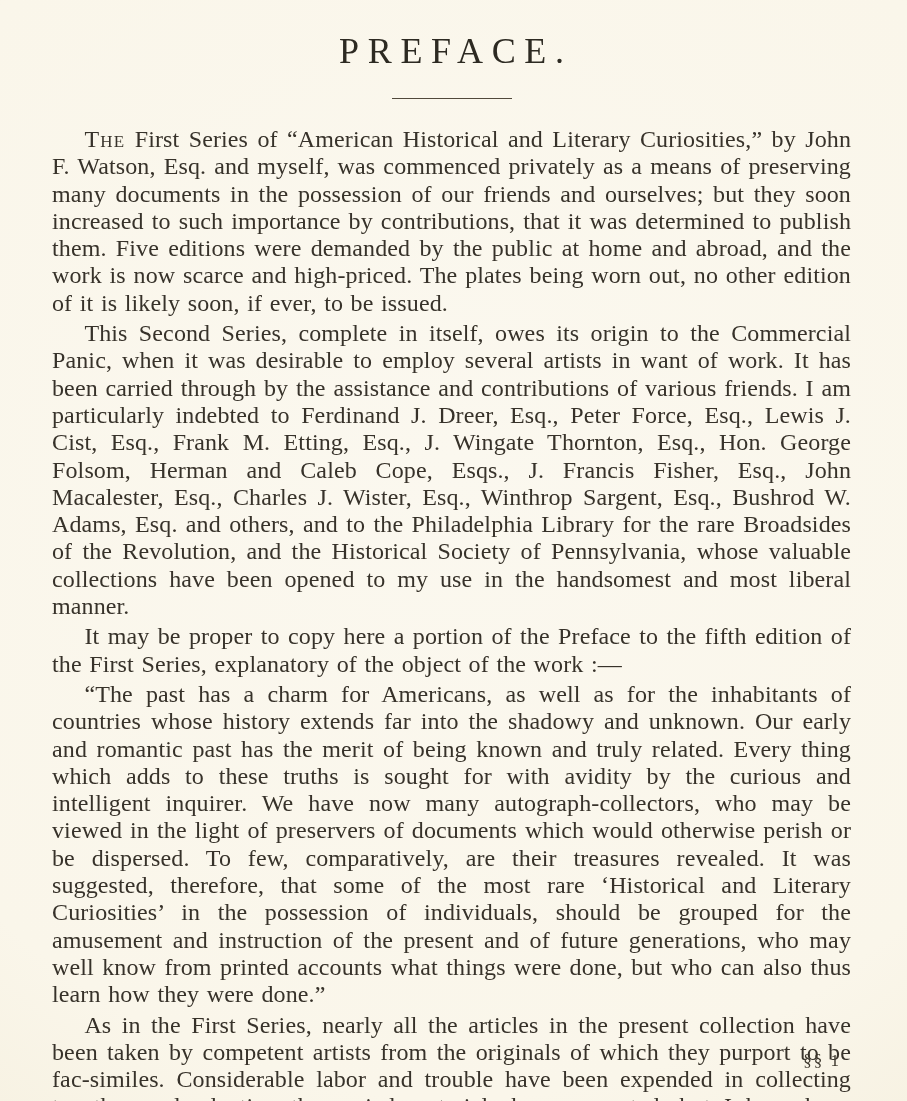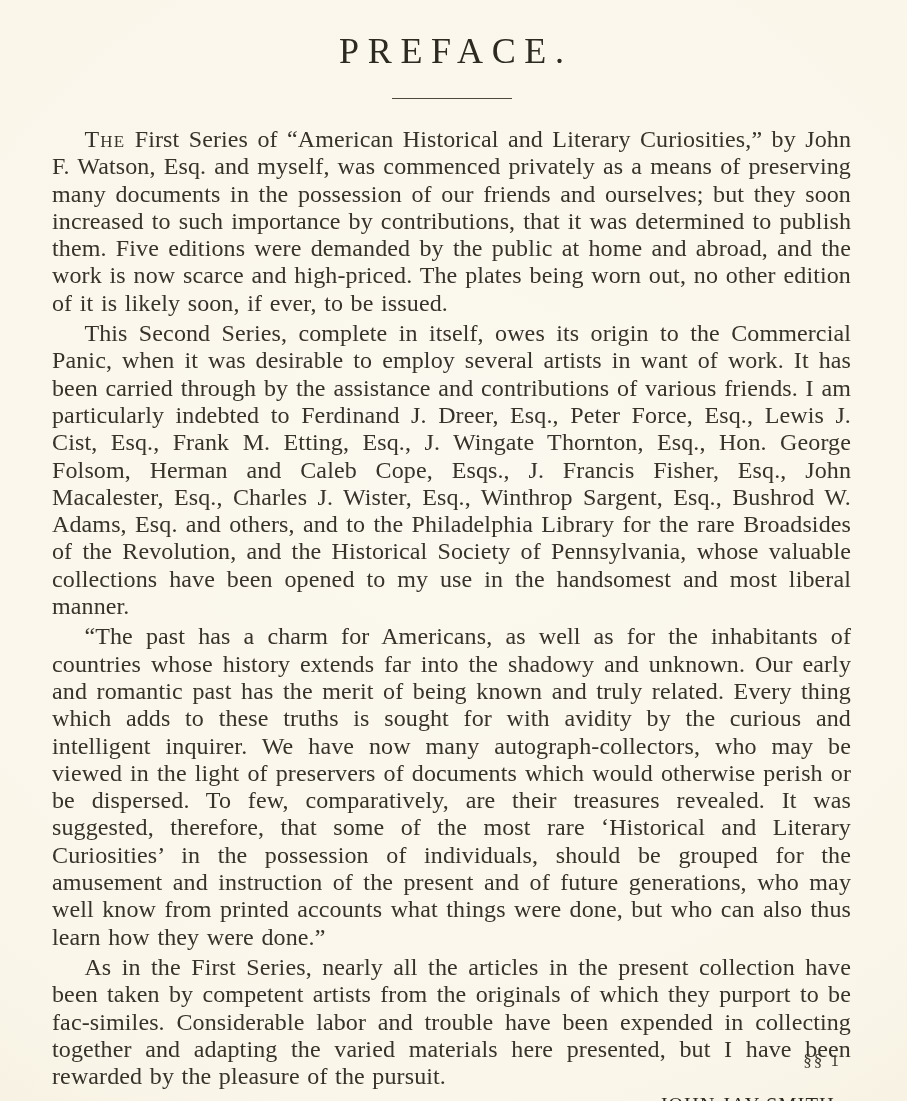--- a/index.html
+++ b/index.html
@@ -83,20 +83,21 @@
 
 <div class="page">
 
   <h1 class="title">PREFACE.</h1>
 
   <div class="rule"></div>
 
   <div class="body-text">
       <p class="para"><span class="run-smallcaps">The</span><span> First Series of “American Historical and Literary Curiosities,” by John F. Watson, Esq. and myself, was commenced privately as a means of preserving many documents in the possession of our friends and ourselves; but they soon increased to such importance by contributions, that it was determined to publish them.  Five editions were demanded by the public at home and abroad, and the work is now scarce and high-priced.  The plates being worn out, no other edition of it is likely soon, if ever, to be issued.</span></p>
       <p class="para"><span>This Second Series, complete in itself, owes its origin to the Commercial Panic, when it was desirable to employ several artists in want of work.  It has been carried through by the assistance and contributions of various friends.  I am particularly indebted to Ferdinand J. Dreer, Esq., Peter Force, Esq., Lewis J. Cist, Esq., Frank M. Etting, Esq., J. Wingate Thornton, Esq., Hon. George Folsom, Herman and Caleb Cope, Esqs., J. Francis Fisher, Esq., John Macalester, Esq., Charles J. Wister, Esq., Winthrop Sargent, Esq., Bushrod W. Adams, Esq. and others, and to the Philadelphia Library for the rare Broadsides of the Revolution, and the Historical Society of Pennsylvania, whose valuable collections have been opened to my use in the handsomest and most liberal manner.</span></p>
+      <p class="para"><span>It may be proper to copy here a portion of the Preface to the fifth edition of the First Series, explanatory of the object of the work :—</span></p>
       <p class="para"><span>“The past has a charm for Americans, as well as for the inhabitants of countries whose history extends far into the shadowy and unknown.  </span><span class="run-italic">Our</span><span> early and romantic past has the merit of being known and truly related.  Every thing which adds to these truths is sought for with avidity by the curious and intelligent inquirer.  We have now many autograph-collectors, who may be viewed in the light of preservers of documents which would otherwise perish or be dispersed.  To few, comparatively, are their treasures revealed.  It was suggested, therefore, that some of the most rare ‘Historical and Literary Curiosities’ in the possession of individuals, should be grouped for the amusement and instruction of the present and of future generations, who may well know from printed accounts </span><span class="run-italic">what</span><span> things were done, but who can also thus learn </span><span class="run-italic">how</span><span> they were done.”</span></p>
       <p class="para"><span>As in the First Series, nearly all the articles in the present collection have been taken by competent artists from the originals of which they purport to be fac-similes.  Considerable labor and trouble have been expended in collecting together and adapting the varied materials here presented, but I have been rewarded by the pleasure of the pursuit.</span></p>
     </div>
 
   <div class="signature">JOHN JAY SMITH.</div>
 
 
   <div class="page-number">§§ 1</div>
 
 </div>

